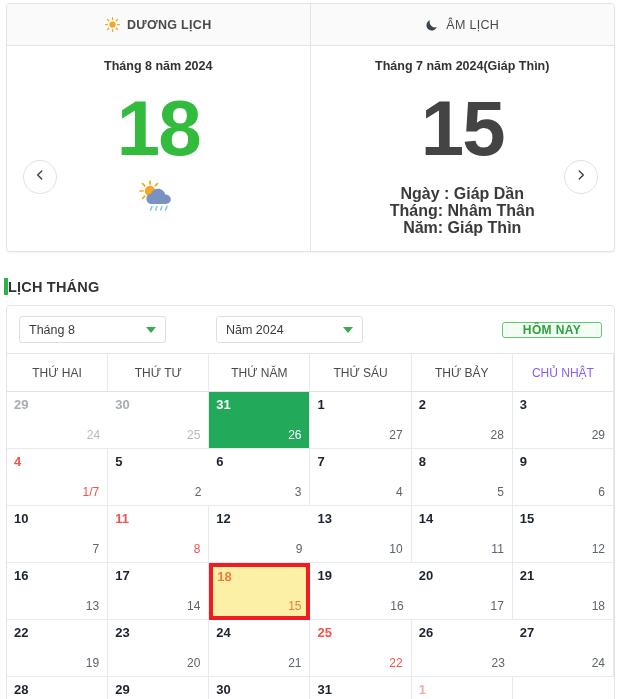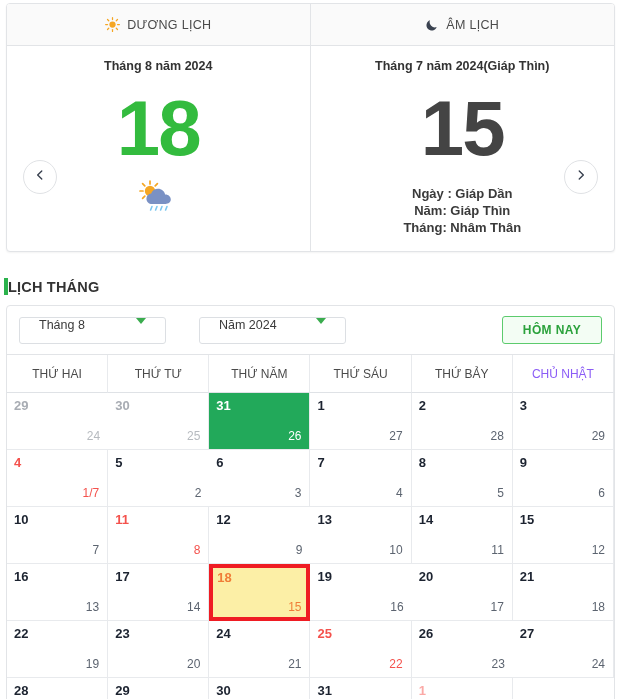--- a/index.html
+++ b/index.html
@@ -36,21 +36,21 @@
     display: flex;
     align-items: center;
     justify-content: center;
     gap: 7px;
     font-size: 12.5px;
     letter-spacing: .3px;
     color: #4a4a4a;
     background: #fafafa;
     box-sizing: border-box;
   }
-  .tab.solar { border-right: 1px solid #e2e4e7; }
+  .tab.solar { border-right: 1px solid #e2e4e7; font-weight: bold; }
 
   .sun-icon { display: block; }
   .moon-icon { display: block; }
 
   .panels {
     display: flex;
     height: 205px;
     position: relative;
   }
   .panel {
@@ -77,21 +77,21 @@
   .big-day.dark  { color: #444444; }
 
   .weather-wrap {
     margin-top: 8px;
     display: flex;
     justify-content: center;
   }
 
   .lunar-details {
     margin-top: 14px;
-    font-size: 13px;
+    font-size: 16px;
     font-weight: bold;
     color: #3a3a3a;
     line-height: 17px;
   }
 
   .nav-arrow {
     position: absolute;
     top: 114px;
     width: 34px;
     height: 34px;
@@ -139,38 +139,38 @@
     padding: 10px 12px;
     gap: 12px;
   }
   .select {
     width: 147px;
     height: 27px;
     border: 1px solid #dcdfe3;
     border-radius: 3px;
     background: #ffffff;
     display: flex;
-    align-items: flex-start;
-    padding: 0 19px;
+    align-items: center;
+    padding: 0 9px;
     box-sizing: border-box;
     font-size: 12.5px;
     color: #3a3a3a;
     justify-content: space-between;
   }
-  .select + .select { margin-left: 21px; }
+  .select + .select { margin-left: 38px; }
   .caret {
     width: 0; height: 0;
     border-left: 5px solid transparent;
     border-right: 5px solid transparent;
     border-top: 6px solid #3aac4e;
   }
   .today-btn {
     margin-left: auto;
     width: 100px;
-    height: 28px;
+    height: 16px;
     border: 1px solid #5ccb6d;
     border-radius: 3px;
     background: #f3fdf4;
     color: #2ba23c;
     font-size: 12px;
     font-weight: bold;
     letter-spacing: .4px;
     display: flex;
     align-items: center;
     justify-content: center;
@@ -311,22 +311,22 @@
           </svg>
         </span>
       </div>
     </div>
 
     <div class="panel lunar">
       <div class="panel-title">Tháng 7 năm 2024(Giáp Thìn)</div>
       <div class="big-day dark">15</div>
       <div class="lunar-details">
         <div>Ngày : Giáp Dần</div>
+        <div>Tháng: Nhâm Thân</div>
         <div>Năm: Giáp Thìn</div>
-        <div>Tháng: Nhâm Thân</div>
       </div>
     </div>
 
     <div class="nav-arrow next">
       <span>
         <svg width="14" height="14" viewBox="0 0 24 24" fill="none" stroke="#3a4250" stroke-width="2.4" stroke-linecap="round" stroke-linejoin="round">
           <polyline points="9 5 16 12 9 19"></polyline>
         </svg>
       </span>
     </div>

